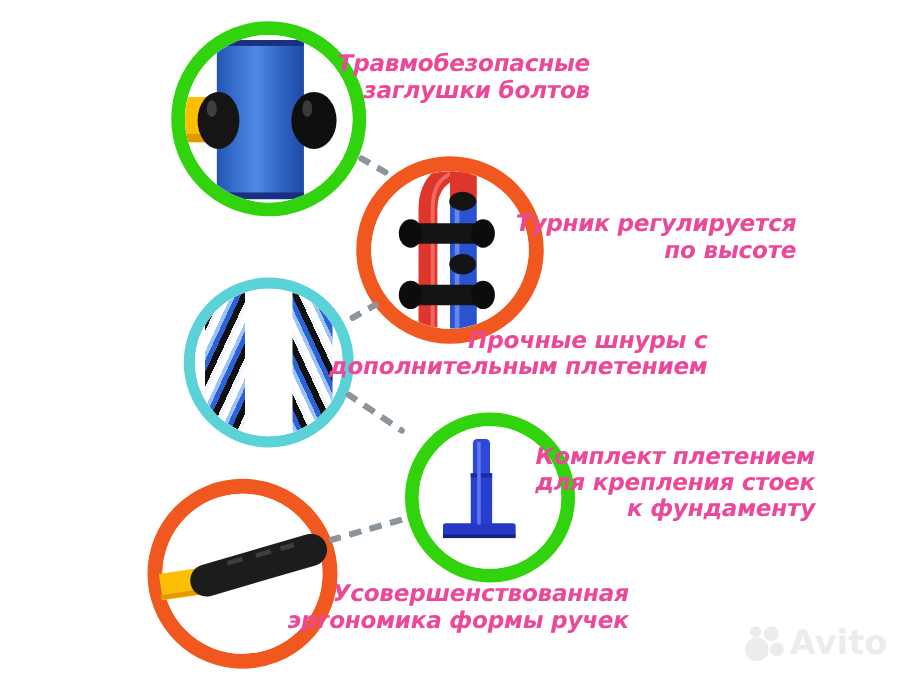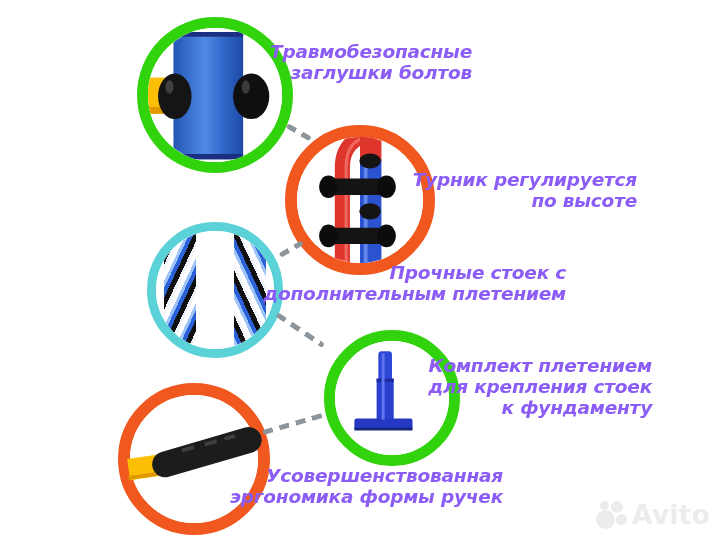--- a/index.html
+++ b/index.html
@@ -28,21 +28,21 @@
 
   
   .dash{position:absolute;height:5px;border-radius:3px;transform-origin:left center;
         background:repeating-linear-gradient(90deg,#8c949c 0 10px,transparent 10px 17px);}
   .d1{left:287px;top:123px;width:27px;transform:rotate(30deg);}
   .d2{left:280px;top:253px;width:26px;transform:rotate(-30deg);}
   .d3{left:277px;top:312px;width:56px;transform:rotate(34deg);}
   .d4{left:263px;top:430px;width:68px;transform:rotate(-16deg);}
 
   
-  .label{position:absolute;color:#8b5cf6;font-style:italic;font-weight:bold;
+  .label{position:absolute;color:#ec4899;font-style:italic;font-weight:bold;
          font-size:18.5px;line-height:21px;text-align:right;white-space:pre-line;
          letter-spacing:-0.2px;}
   .t1{right:248px;top:41px;}
   .t2{right:83px;top:169px;}
   .t3{right:154px;top:262px;}
   .t4{right:68px;top:355px;}
   .t5{right:217px;top:465px;}
 
   
   .wm{position:absolute;right:10px;bottom:11px;display:flex;align-items:center;gap:3px;}
@@ -138,21 +138,21 @@
 
   <div class="dash d1"></div>
   <div class="dash d2"></div>
   <div class="dash d3"></div>
   <div class="dash d4"></div>
 
   <div class="label t1">Травмобезопасные
 заглушки болтов</div>
   <div class="label t2">Турник регулируется
 по высоте</div>
-  <div class="label t3">Прочные стоек с
+  <div class="label t3">Прочные шнуры с
 дополнительным плетением</div>
   <div class="label t4">Комплект плетением
 для крепления стоек
 к фундаменту</div>
   <div class="label t5">Усовершенствованная
 эргономика формы ручек</div>
 
   <div class="wm">
     <div class="wm-dots">
       <span class="wd1"></span>

